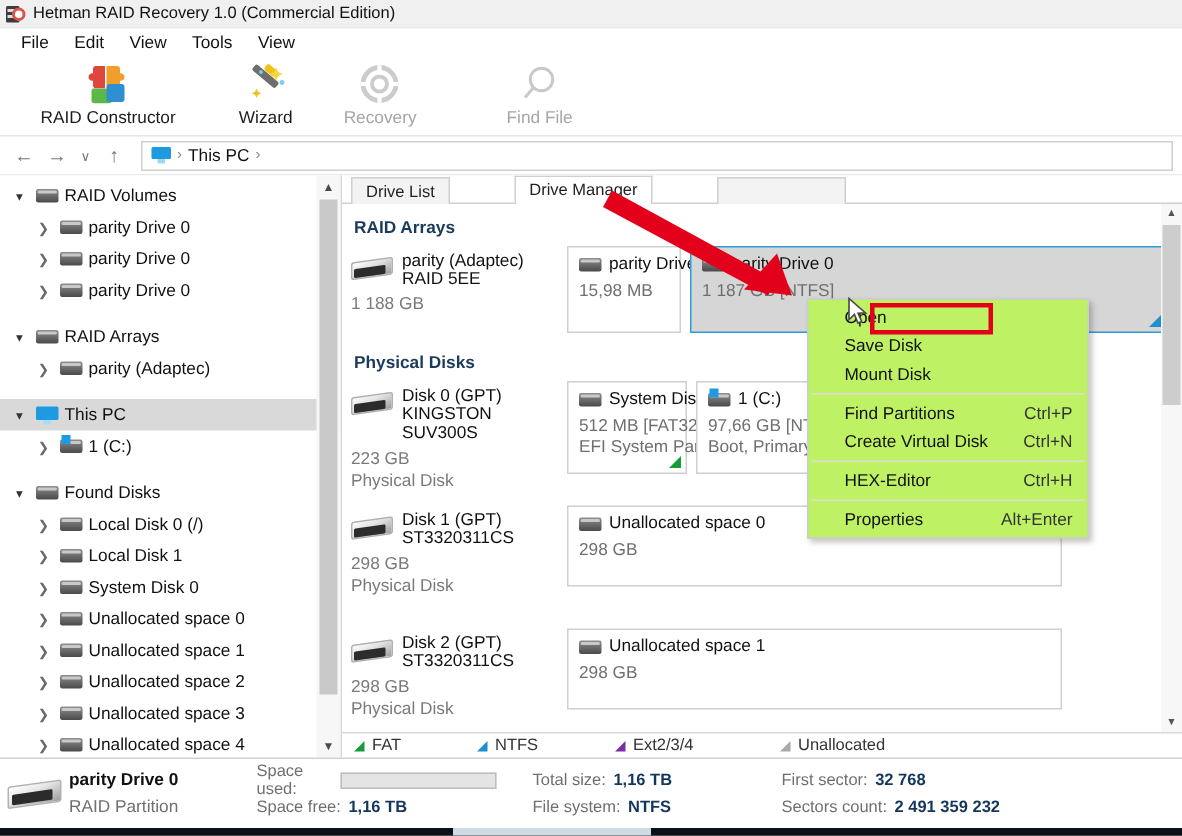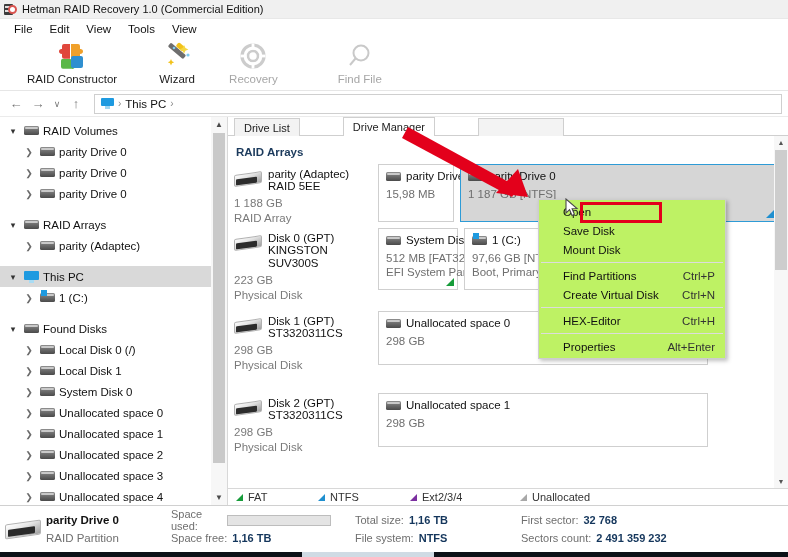--- a/index.html
+++ b/index.html
@@ -435,21 +435,20 @@
               <span class="dbig">
                   <span class="body"></span>
                   <span class="dark"></span>
                 </span>
               <span>
                 <div class="n1">parity (Adaptec)</div>
                 <div class="n2">RAID 5EE</div>
               </span>
             </div>
             <div class="sub">1 188 GB</div>
-            <div class="sub" style="margin-top:0">RAID Array</div>
           </div>
           <div class="parts">
             <div class="part" style="width:76px;height:58px;">
               <div class="ptop">
                 <span class="dr-ico">
                     <span class="b"></span>
                     <span class="hl"></span>
                   </span>
                 <span class="pname">parity Drive</span>
               </div>
@@ -462,20 +461,21 @@
                     <span class="hl"></span>
                   </span>
                 <span class="pname">parity Drive 0</span>
               </div>
               <div class="pline">1 187 GB [NTFS]</div>
               <span class="tri"></span>
             </div>
           </div>
         </div>
 
+        <div class="sect-title" style="margin-top:14px;">Physical Disks</div>
 
         <div class="drow">
           <div class="dinfo">
             <div class="hdr">
               <span class="dbig">
                   <span class="body"></span>
                   <span class="dark"></span>
                 </span>
               <span>
                 <div class="n1">Disk 0 (GPT)</div>

